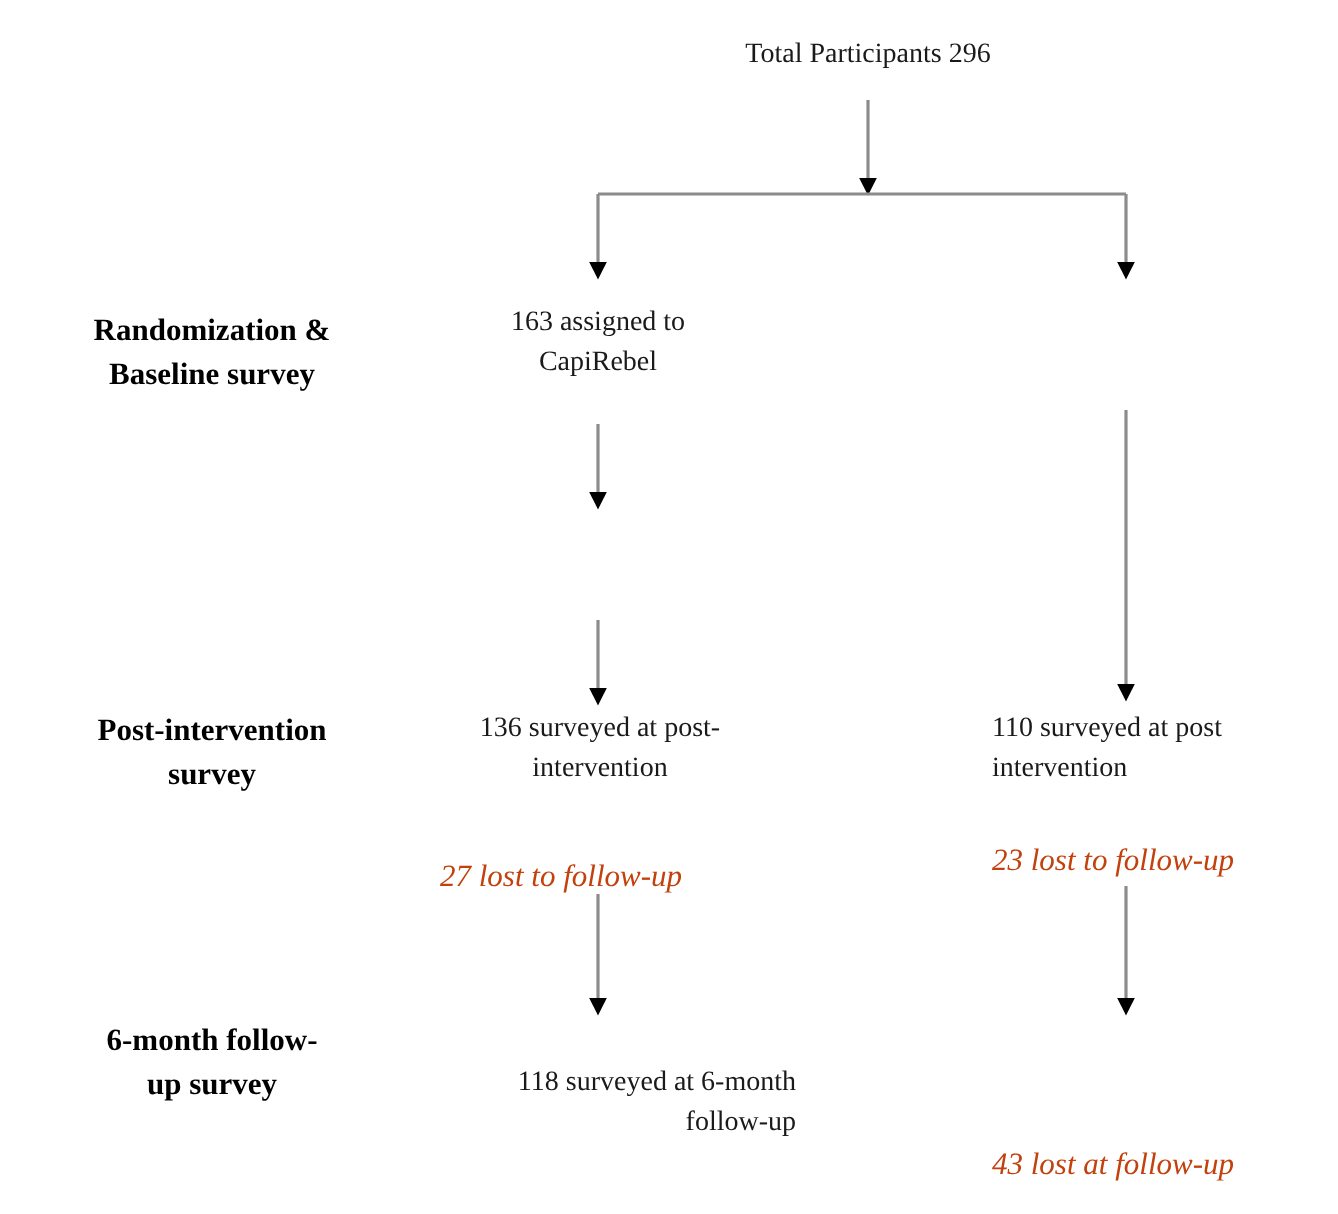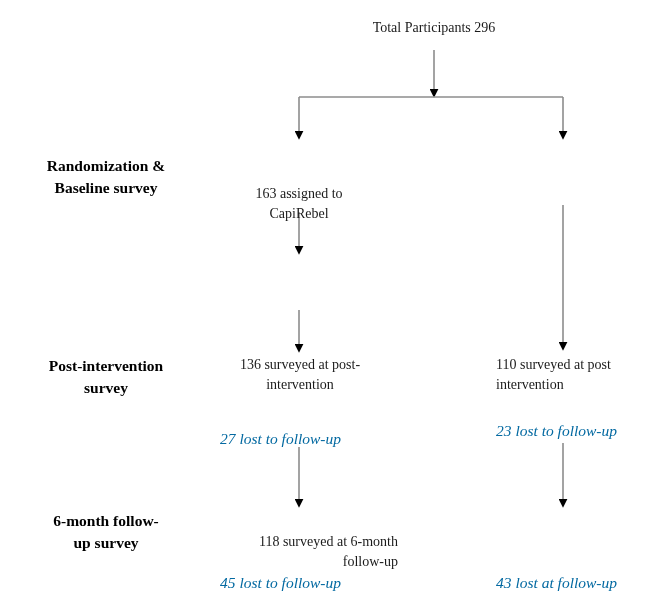--- a/index.html
+++ b/index.html
@@ -34,21 +34,21 @@
     line-height: 1.42;
     text-align: center;
     color: #000000;
     white-space: pre-line;
   }
   .loss {
     position: absolute;
     font-style: italic;
     font-size: 15.5px;
     line-height: 1.4;
-    color: #0369a1;
+    color: #c2410c;
     white-space: nowrap;
   }
   svg.connectors {
     position: absolute;
     top: 0;
     left: 0;
     width: 669px;
     height: 607px;
     pointer-events: none;
   }
@@ -88,33 +88,32 @@
 
   <div class="stage-label" style="left:18px; top:155px; width:176px;">Randomization &amp;
 Baseline survey</div>
 
   <div class="stage-label" style="left:18px; top:355px; width:176px;">Post-intervention
 survey</div>
 
   <div class="stage-label" style="left:18px; top:510px; width:176px;">6-month follow-
 up survey</div>
 
-  <div class="node center" style="left:214px; top:152px; width:170px;margin-top:32px;">163 assigned to
+  <div class="node center" style="left:214px; top:152px; width:170px;">163 assigned to
 CapiRebel</div>
 
 
   <div class="node center" style="left:209px; top:355px; width:182px;">136 surveyed at post-
 intervention</div>
 
   <div class="loss" style="left:220px; top:428px;">27 lost to follow-up</div>
 
   <div class="node center" style="left:204px; top:532px; width:194px;text-align:right;">118 surveyed at 6-month
 follow-up</div>
 
-  <div class="loss" style="left:220px; top:572px;">45 lost to follow-up</div>
 
 
   <div class="node left" style="left:496px; top:355px; width:180px;">110 surveyed at post
 intervention</div>
 
   <div class="loss" style="left:496px; top:420px;">23 lost to follow-up</div>
 
 
   <div class="loss" style="left:496px; top:572px;">43 lost at follow-up</div>
 

